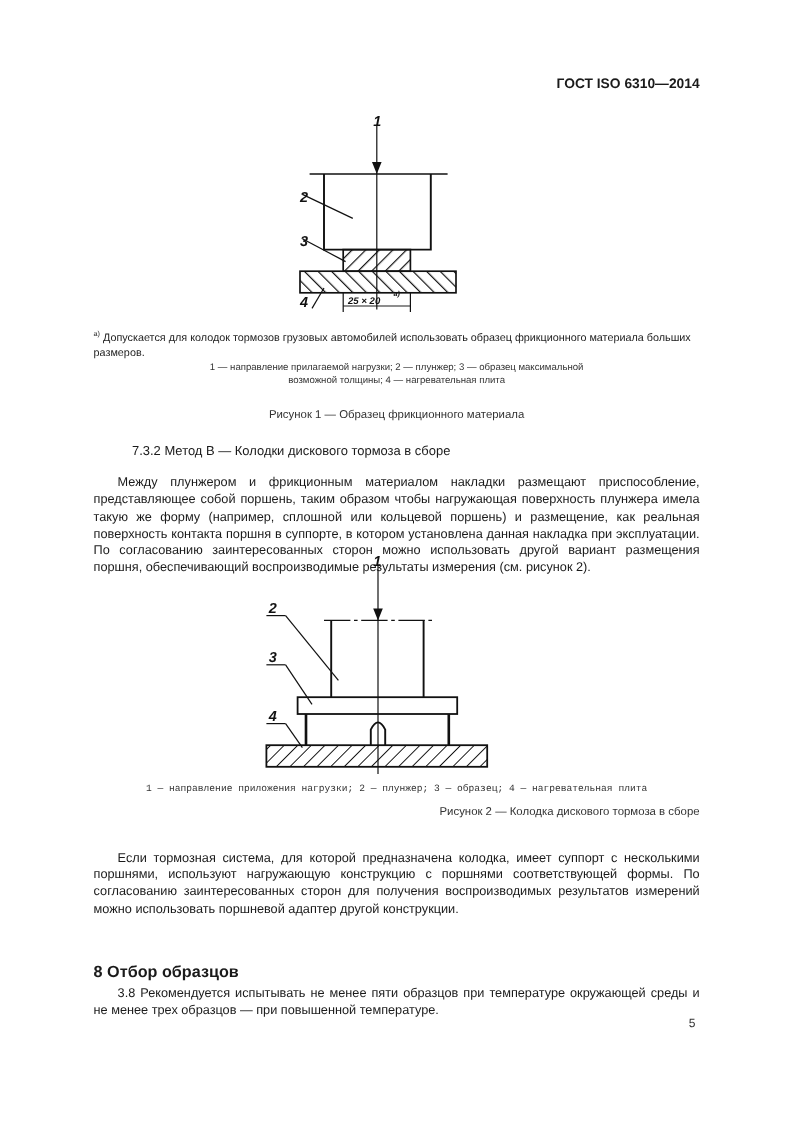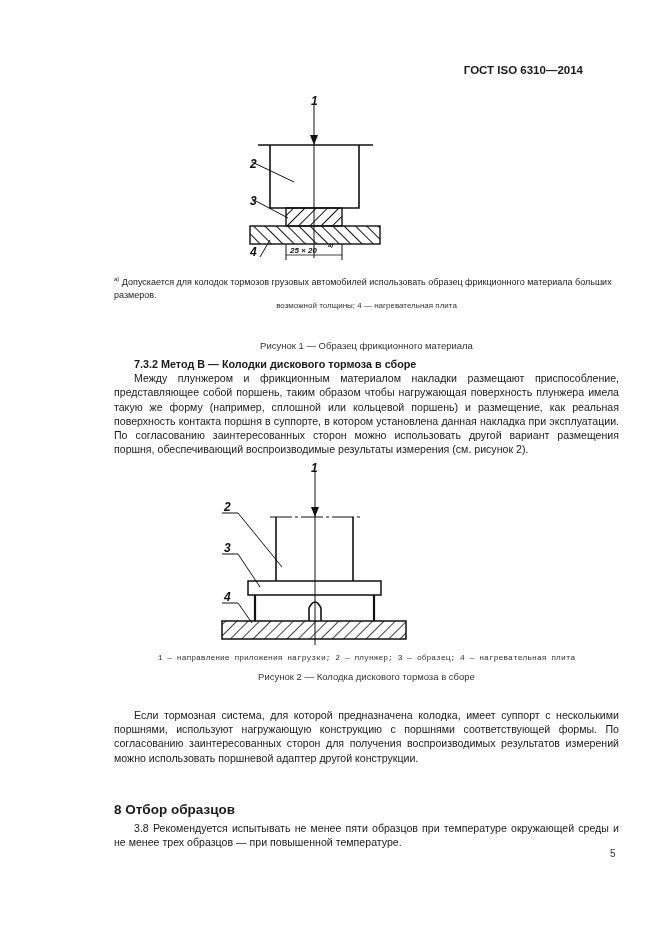--- a/index.html
+++ b/index.html
@@ -1,27 +1,27 @@
 <!DOCTYPE html>
 <html><head>
 <meta charset="utf-8">
 <style>
   html, body { margin: 0; padding: 0; background: #ffffff; }
   body { width: 661px; height: 936px; position: relative; overflow: hidden;
          font-family: "Liberation Sans", sans-serif; color: #1a1a1a; }
-  .abs { position: absolute; padding-left: 36px; }
+  .abs { position: absolute; }
   .header { left: 0; right: 78px; top: 64px; text-align: right; font-weight: bold; font-size: 11.5px; }
   .fig { position: absolute; }
   .fig svg { display: block; }
   .note { font-size: 9px; color: #222; }
   .legend { font-size: 8px; color: #333; text-align: center; }
   .caption { font-size: 9.5px; color: #333; text-align: center; }
   .body { left: 78px; width: 505px; font-size: 10.6px; line-height: 14.2px; text-align: justify; }
   .p { text-indent: 20px; margin: 0; }
-  .h3 { font-weight: bold; font-size: 10.8px; margin: 0; }
+  .h3 { font-weight: normal; font-size: 10.8px; margin: 12px; }
   .h2 { font-weight: bold; font-size: 13.5px; margin: 0; }
   .pagenum { left: 574px; top: 848px; font-size: 10px; color: #333; }
 </style>
 </head>
 <body>
 
 <div class="abs header">ГОСТ ISO 6310—2014</div>
 
 <div class="fig" style="left:230px; top:90px;">
   <svg width="170" height="170" viewBox="0 0 170 170" xmlns="http://www.w3.org/2000/svg">
@@ -61,20 +61,21 @@
     <text x="98" y="157" font-family="Liberation Sans, sans-serif" font-size="6" font-style="italic" font-weight="bold" fill="#111">а)</text>
   </svg>
 </div>
 
 <div class="abs note" style="left:78px; top:273px; width:505px; line-height:13px; text-indent:0;">
   <span style="font-size:6px; vertical-align:super; padding-left:0px;">а)</span>
   <span>Допускается для колодок тормозов грузовых автомобилей использовать образец фрикционного материала больших размеров.</span>
 </div>
 
 <div class="abs legend" style="left:78px; top:300px; width:505px; line-height:11px;">
+  <div>1 — направление прилагаемой нагрузки; 2 — плунжер; 3 — образец максимальной</div>
   <div>возможной толщины; 4 — нагревательная плита</div>
 </div>
 
 <div class="abs caption" style="left:78px; top:327px; width:505px;margin-top:13px;">Рисунок 1 — Образец фрикционного материала</div>
 
 <div class="abs body" style="top:357px;">
   <p class="h3" style="text-indent:20px;">7.3.2  Метод B — Колодки дискового тормоза в сборе</p>
   <p class="p">Между плунжером и фрикционным материалом накладки размещают приспособление, представляющее собой поршень, таким образом чтобы нагружающая поверхность плунжера имела такую же форму (например, сплошной или кольцевой поршень) и размещение, как реальная поверхность контакта поршня в суппорте, в котором установлена данная накладка при эксплуатации. По согласованию заинтересованных сторон можно использовать другой вариант размещения поршня, обеспечивающий воспроизводимые результаты измерения (см. рисунок 2).</p>
 </div>
 
@@ -112,21 +113,21 @@
 
     <text x="101" y="17" font-family="Liberation Sans, sans-serif" font-size="12" font-style="italic" font-weight="bold" fill="#111">1</text>
     <text x="14" y="56" font-family="Liberation Sans, sans-serif" font-size="12" font-style="italic" font-weight="bold" fill="#111">2</text>
     <text x="14" y="97" font-family="Liberation Sans, sans-serif" font-size="12" font-style="italic" font-weight="bold" fill="#111">3</text>
     <text x="14" y="146" font-family="Liberation Sans, sans-serif" font-size="12" font-style="italic" font-weight="bold" fill="#111">4</text>
   </svg>
 </div>
 
 <div class="abs legend" style="left:78px; top:653px; width:505px;font-family:Liberation Mono, monospace;">1 — направление приложения нагрузки; 2 — плунжер; 3 — образец; 4 — нагревательная плита</div>
 
-<div class="abs caption" style="left:78px; top:671px; width:505px;">Рисунок 2 — Колодка дискового тормоза в сборе</div>
+<div class="abs caption" style="left:78px; top:671px; width:505px;text-align:right;">Рисунок 2 — Колодка дискового тормоза в сборе</div>
 
 <div class="abs body" style="top:708px;">
   <p class="p">Если тормозная система, для которой предназначена колодка, имеет суппорт с несколькими поршнями, используют нагружающую конструкцию с поршнями соответствующей формы. По согласованию заинтересованных сторон для получения воспроизводимых результатов измерений можно использовать поршневой адаптер другой конструкции.</p>
 </div>
 
 <div class="abs body" style="top:765px;margin-top:38px;">
   <p class="h2" style="text-indent:0; margin-bottom:4px;">8  Отбор образцов</p>
   <p class="p">3.8  Рекомендуется испытывать не менее пяти образцов при температуре окружающей среды и не менее трех образцов — при повышенной температуре.</p>
 </div>
 

